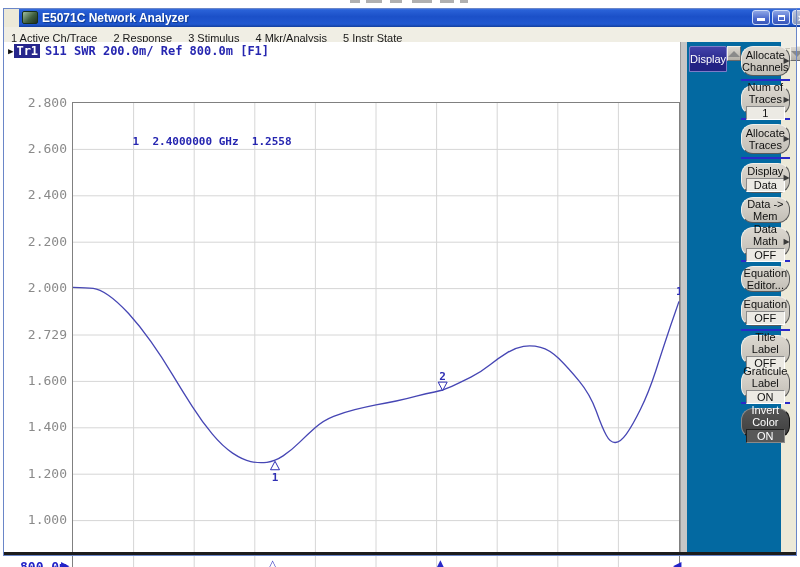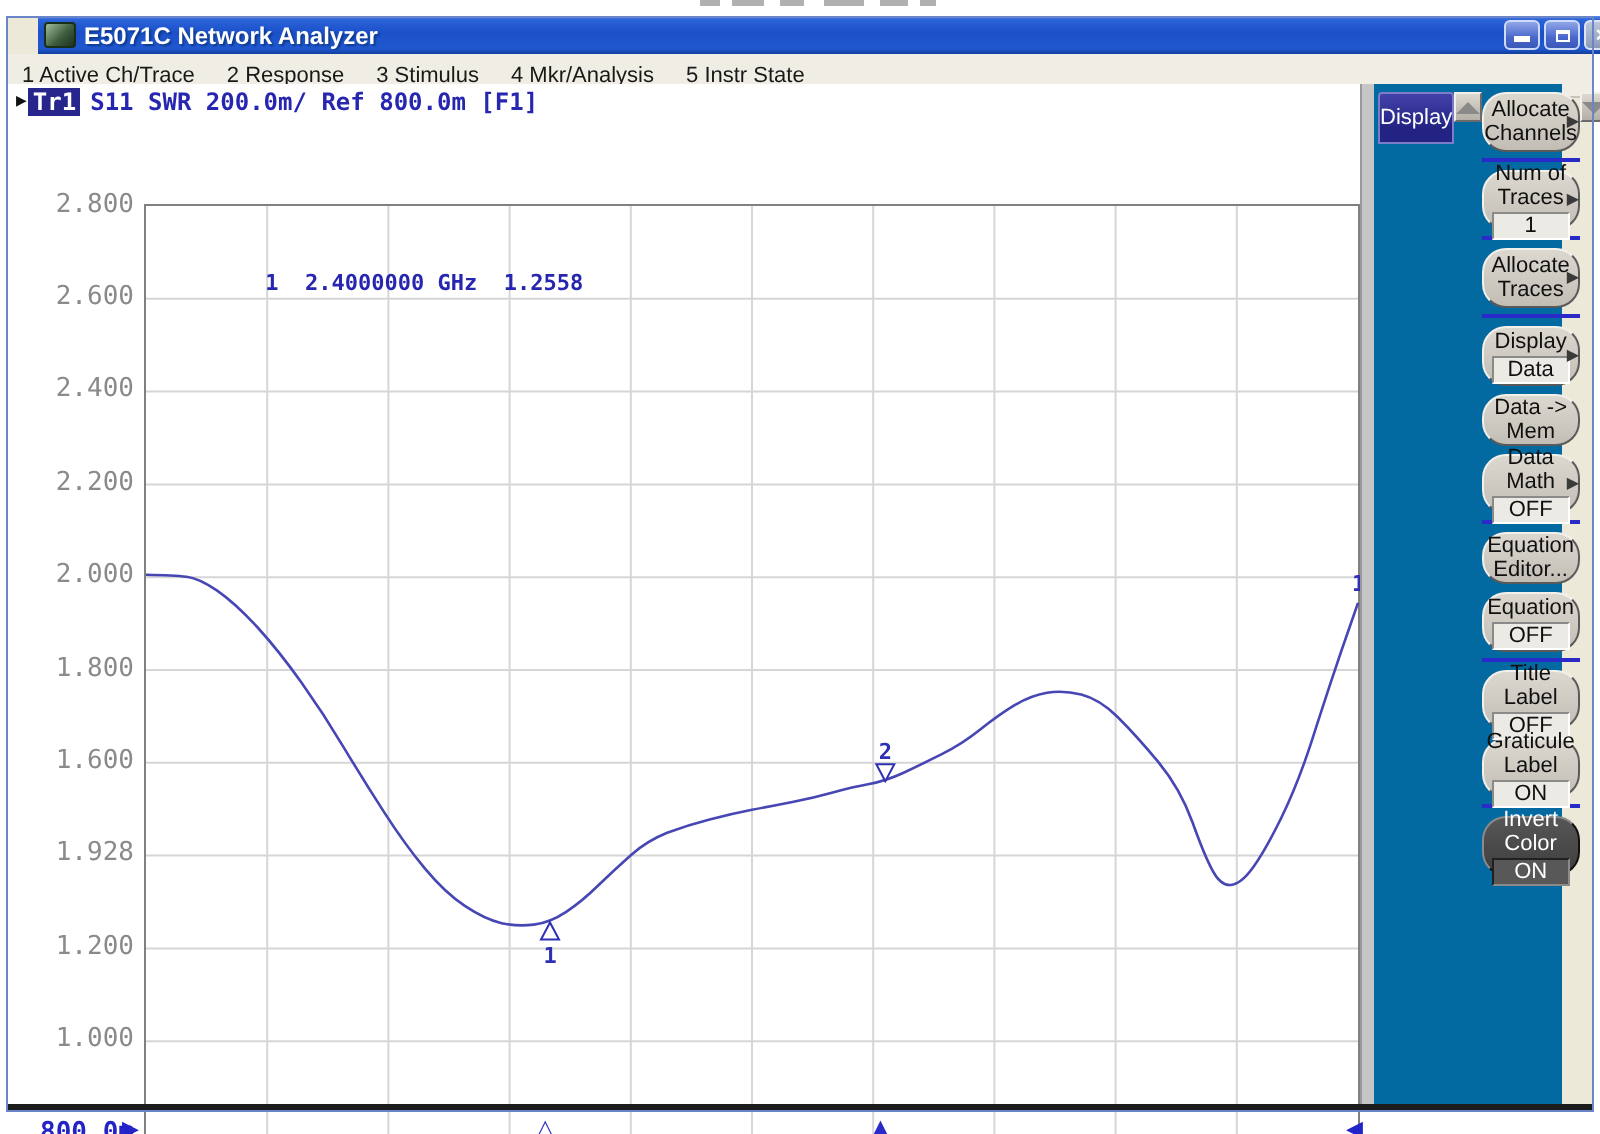--- a/index.html
+++ b/index.html
@@ -183,23 +183,23 @@
     <div class="readout">
       <div> 1  2.4000000 GHz  1.2558</div>
     </div>
 
     <div id="ylabels">
         <div class="ylabel" style="top: 53.5px;">2.800</div>
         <div class="ylabel" style="top: 99.9px;">2.600</div>
         <div class="ylabel" style="top: 146.3px;">2.400</div>
         <div class="ylabel" style="top: 192.7px;">2.200</div>
         <div class="ylabel" style="top: 239.1px;">2.000</div>
-        <div class="ylabel" style="top: 285.5px;">1.800</div>
+        <div class="ylabel" style="top: 285.5px;">2.729</div>
         <div class="ylabel" style="top: 331.9px;">1.600</div>
-        <div class="ylabel" style="top: 378.3px;">1.928</div>
+        <div class="ylabel" style="top: 378.3px;">1.400</div>
         <div class="ylabel" style="top: 424.7px;">1.200</div>
         <div class="ylabel" style="top: 471.1px;">1.000</div>
         <div class="ylabel ref" style="top: 517.5px;">800.0m</div>
       </div>
 
     <span class="edge-glyph" style="left:58px;top:517px;">▶</span>
     <span class="edge-glyph" style="left:670px;top:517px;">◀</span>
 
     <div id="axis-markers">
         <span class="axis-glyph" style="left: 265px; top: 516px;">△</span>

